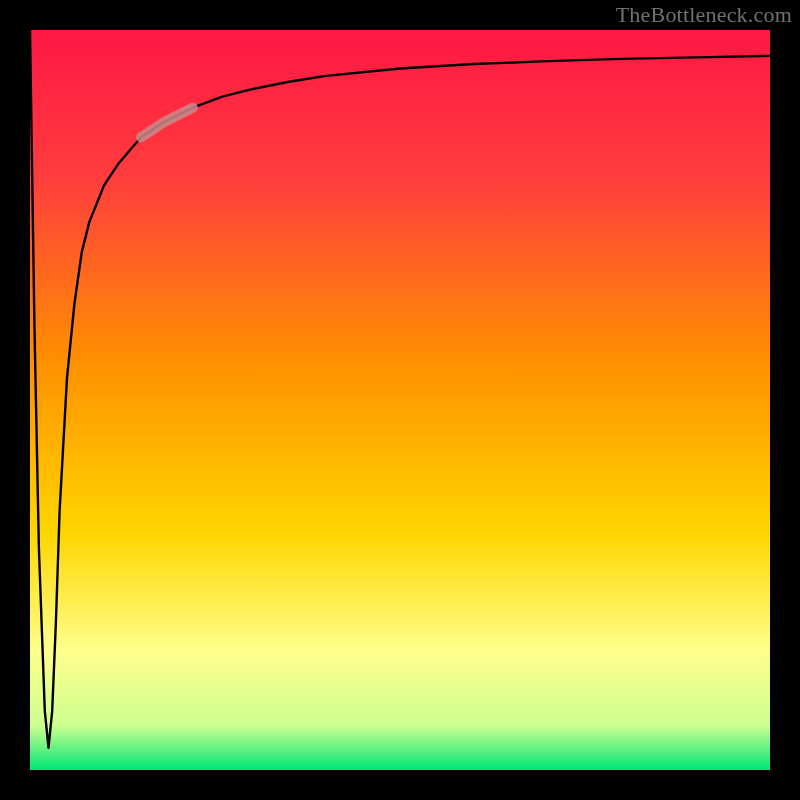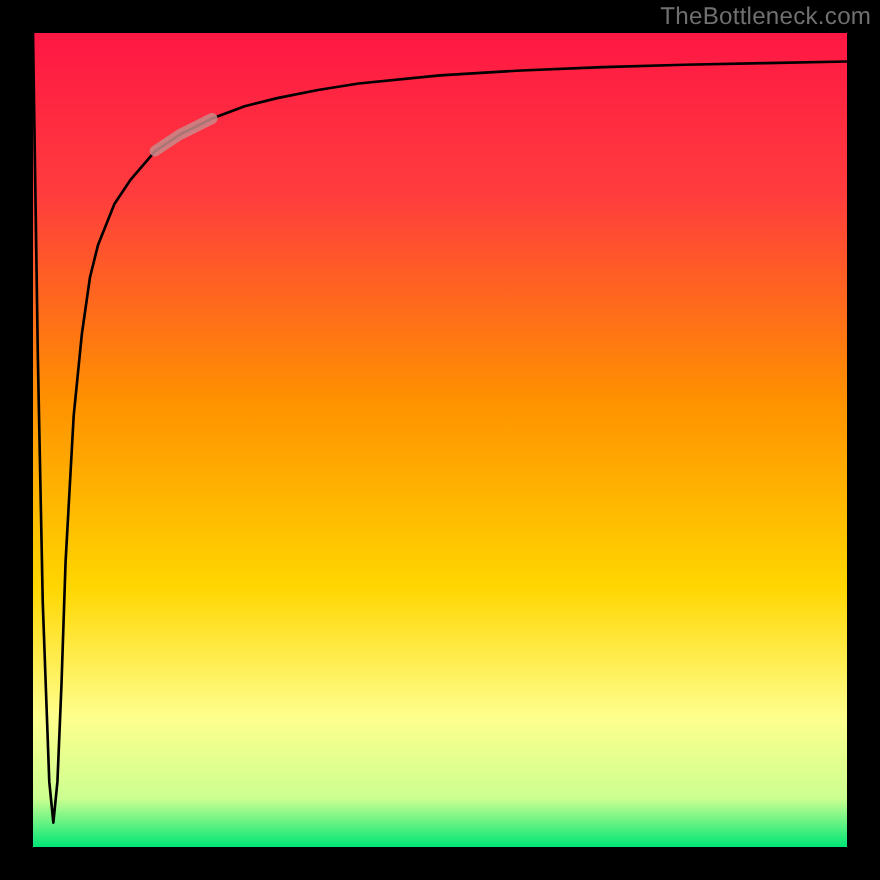--- a/index.html
+++ b/index.html
@@ -19,20 +19,21 @@
   }
   .watermark {
     position: absolute;
     top: 2px;
     right: 8px;
     color: #707070;
     font-size: 22px;
     font-weight: 400;
     letter-spacing: 0.2px;
     z-index: 5;
+    font-family: Liberation Serif, serif;
   }
   .plot-area {
     position: absolute;
     left: 30px;
     top: 30px;
     width: 740px;
     height: 740px;
   }
   svg {
     display: block;

